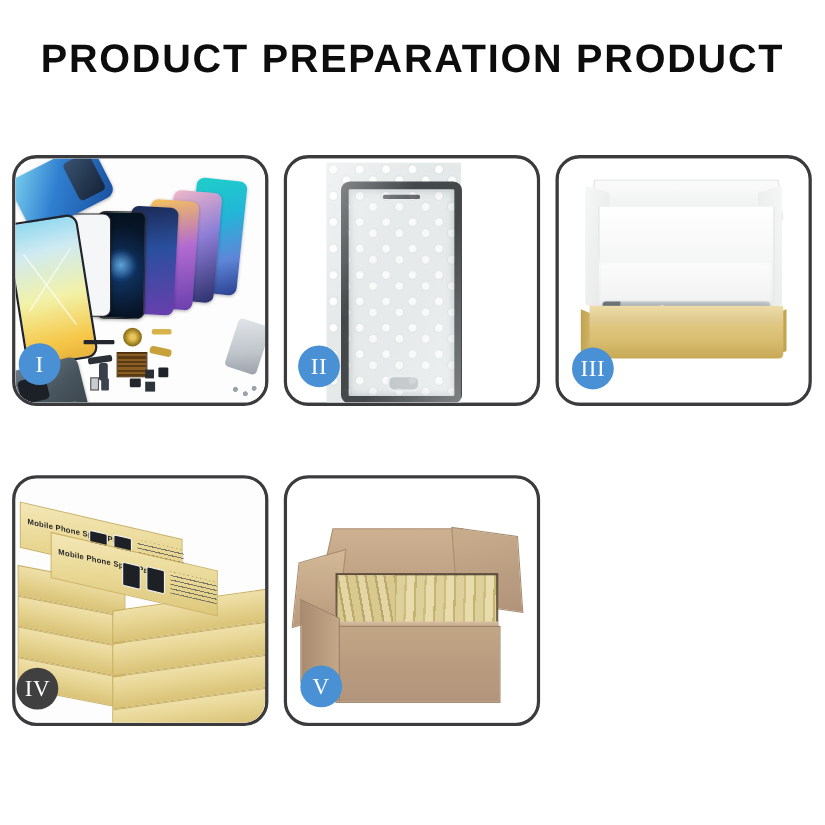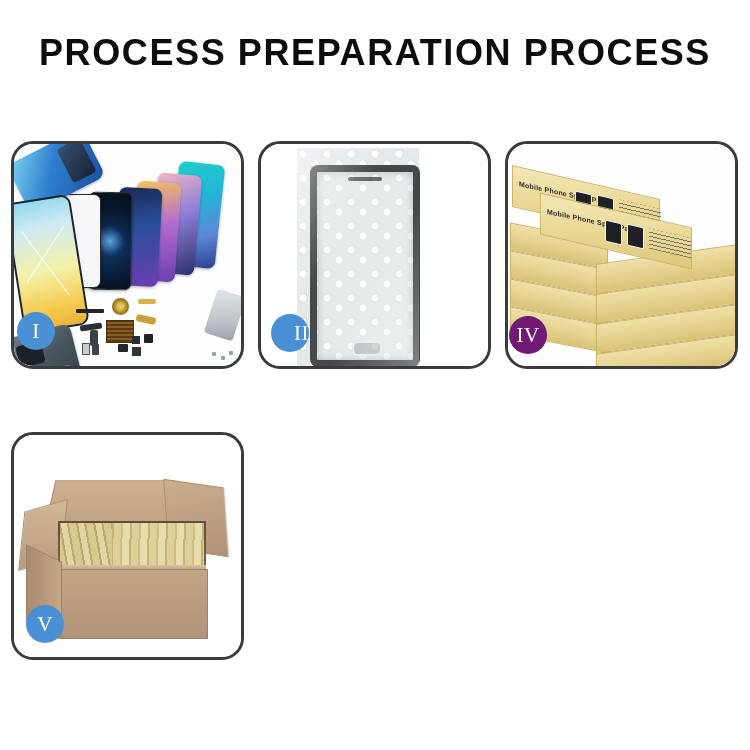--- a/index.html
+++ b/index.html
@@ -73,21 +73,21 @@
     display: flex;
     align-items: center;
     justify-content: center;
     font-family: "Liberation Serif", serif;
     font-size: 21px;
     color: #ffffff;
     letter-spacing: 0.5px;
     z-index: 40;
   }
   .badge-I    { left: 3px;  bottom: 16px; }
-  .badge-II   { left: 10px; bottom: 14px; justify-content: flex-end; }
+  .badge-II   { left: 10px; bottom: 14px; }
   .badge-III  { left: 12px; bottom: 12px; }
   .badge-IV   { left: 1px;  bottom: 12px; }
   .badge-V    { left: 12px; bottom: 14px; }
   .badge-VI   { left: 10px; bottom: 12px; }
 
   
   .p1-bg { position:absolute; inset:0; background:#fdfdfd; }
   .phone {
     position: absolute;
     border-radius: 7px;
@@ -428,21 +428,21 @@
   .c6-wrap {
     position:absolute; left:122px; top:26px; width:84px; height:26px;
     background: linear-gradient(150deg, rgba(245,245,245,.85), rgba(225,228,230,.55));
     transform: skewY(-14deg); border-radius:2px;
   }
 </style>
 </head>
 <body>
 
 <div id="header">
-  <div id="page-title">PROCESS PREPARATION PROCESS</div>
+  <div id="page-title">PRODUCT PREPARATION PRODUCT</div>
 </div>
 
 <div id="panel-grid">
 
   <div class="panel">
     <div class="panel-photo">
       <div class="p1-bg"></div>
       <div class="phone ph-f5"></div>
       <div class="phone ph-f4"></div>
       <div class="phone ph-f3"></div>
@@ -483,20 +483,39 @@
           <div class="p2-home"></div>
         </div>
         <div class="p2-gloss"></div>
       </div>
     </div>
     <div class="badge badge-II" style="background:#4a90d4;">
       <span>II</span>
     </div>
   </div>
 
+  <div class="panel">
+    <div class="panel-photo">
+      <div class="p3-bg"></div>
+      <div class="p3-lidback"></div>
+      <div class="p3-innerflapL"></div>
+      <div class="p3-innerflapR"></div>
+      <div class="p3-inner"></div>
+      <div class="p3-foam"></div>
+      <div class="p3-boxsideL"></div>
+      <div class="p3-boxsideR"></div>
+      <div class="p3-item"></div>
+      <div class="p3-itemcap"></div>
+      <div class="p3-boxtoplip"></div>
+      <div class="p3-boxfront"></div>
+    </div>
+    <div class="badge badge-III" style="background:#4a90d4;">
+      <span>III</span>
+    </div>
+  </div>
 
   <div class="panel">
     <div class="panel-photo">
       <div class="p4-bg"></div>
       <div class="stack">
         <div class="kbox lb4"></div>
         <div class="kbox lb3"></div>
         <div class="kbox lb2"></div>
         <div class="kbox lb1"></div>
 
@@ -513,21 +532,21 @@
         </div>
 
         <div class="lid lidB">
           <div class="lid-label">Mobile Phone Spare Parts</div>
           <div class="lid-thumb" style="left:64px; top:11px;"></div>
           <div class="lid-thumb" style="left:86px; top:10px;"></div>
           <div class="lid-lines" style="left:108px; top:10px;"></div>
         </div>
       </div>
     </div>
-    <div class="badge badge-IV" style="background:#701a75;text-align:right;">
+    <div class="badge badge-IV" style="background:#404040;text-align:right;">
       <span>IV</span>
     </div>
   </div>
 
   <div class="panel">
     <div class="panel-photo">
       <div class="p5-bg"></div>
       <div class="c5-flapBack"></div>
       <div class="c5-flapRight"></div>
       <div class="c5-flapLeft"></div>

